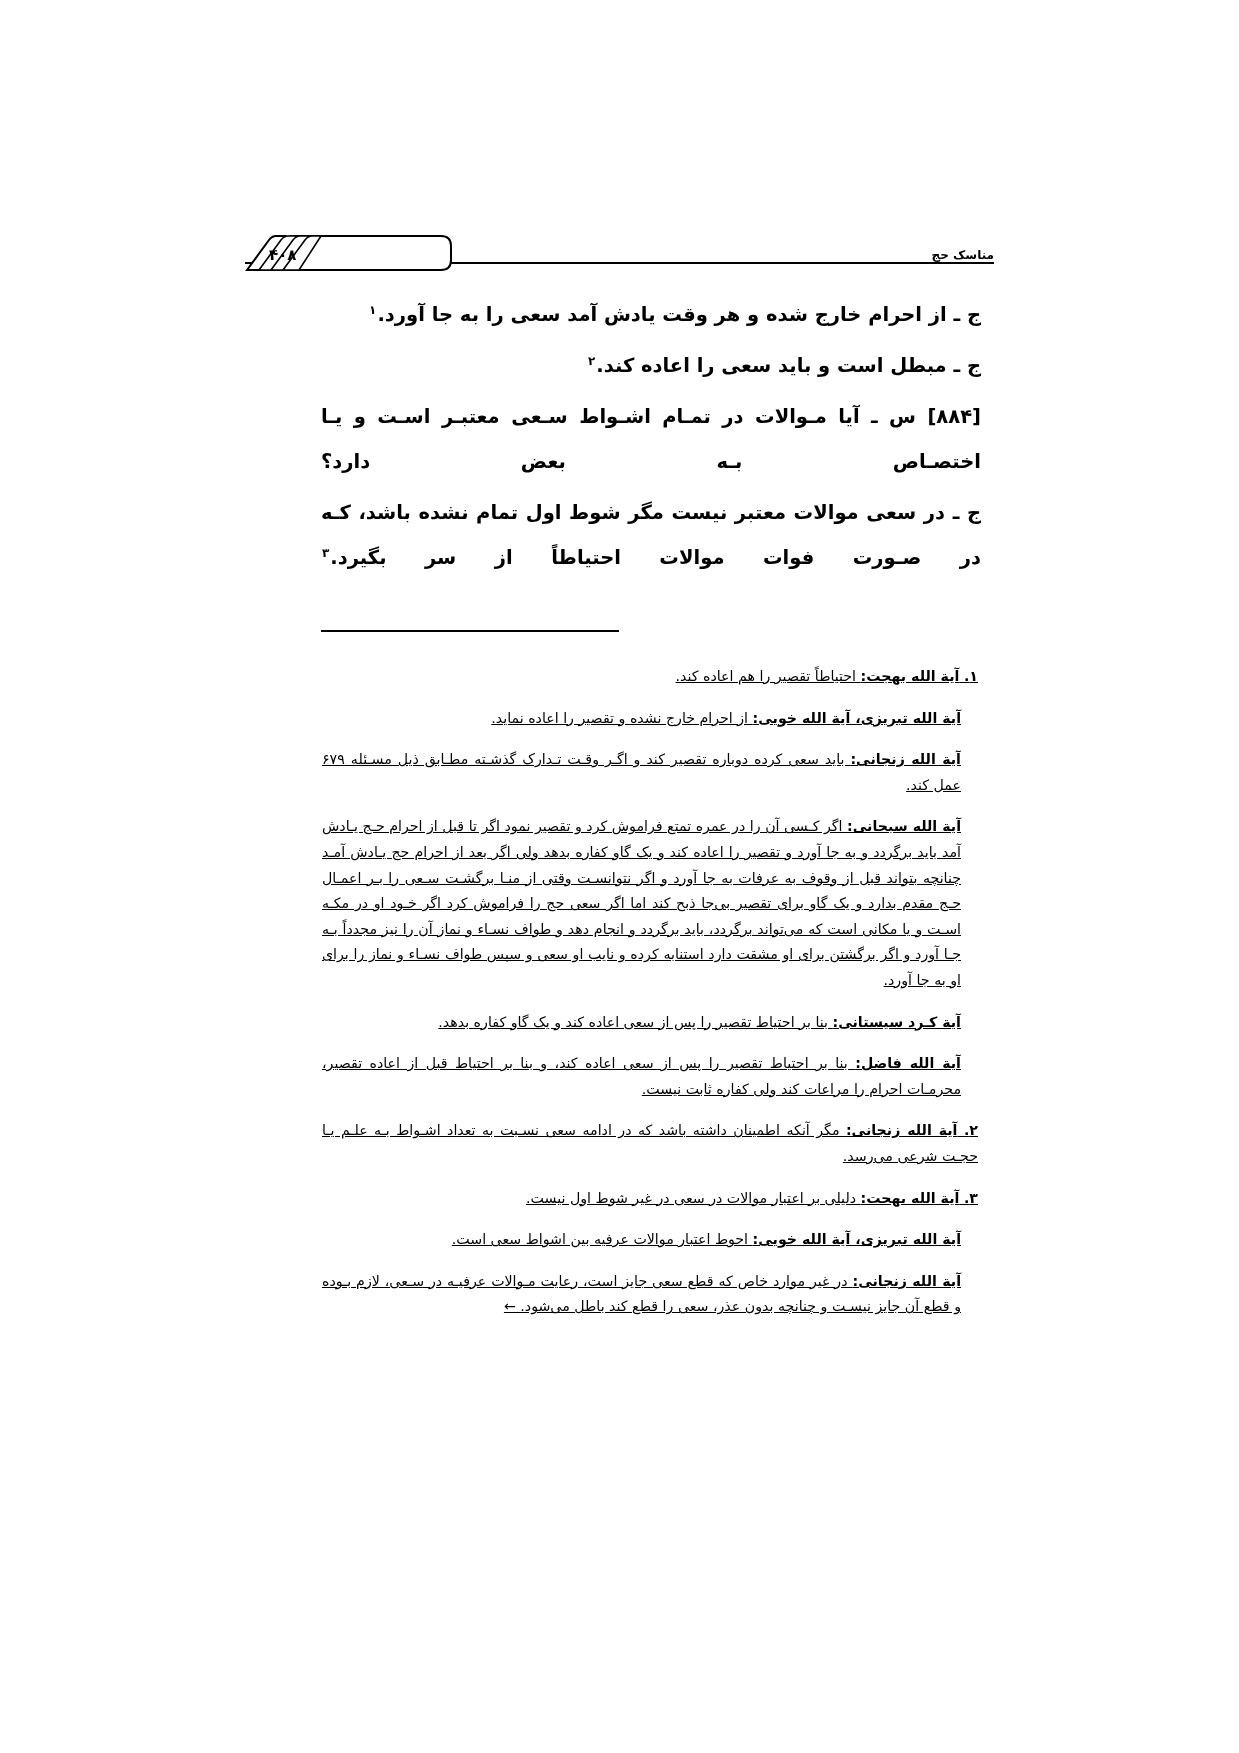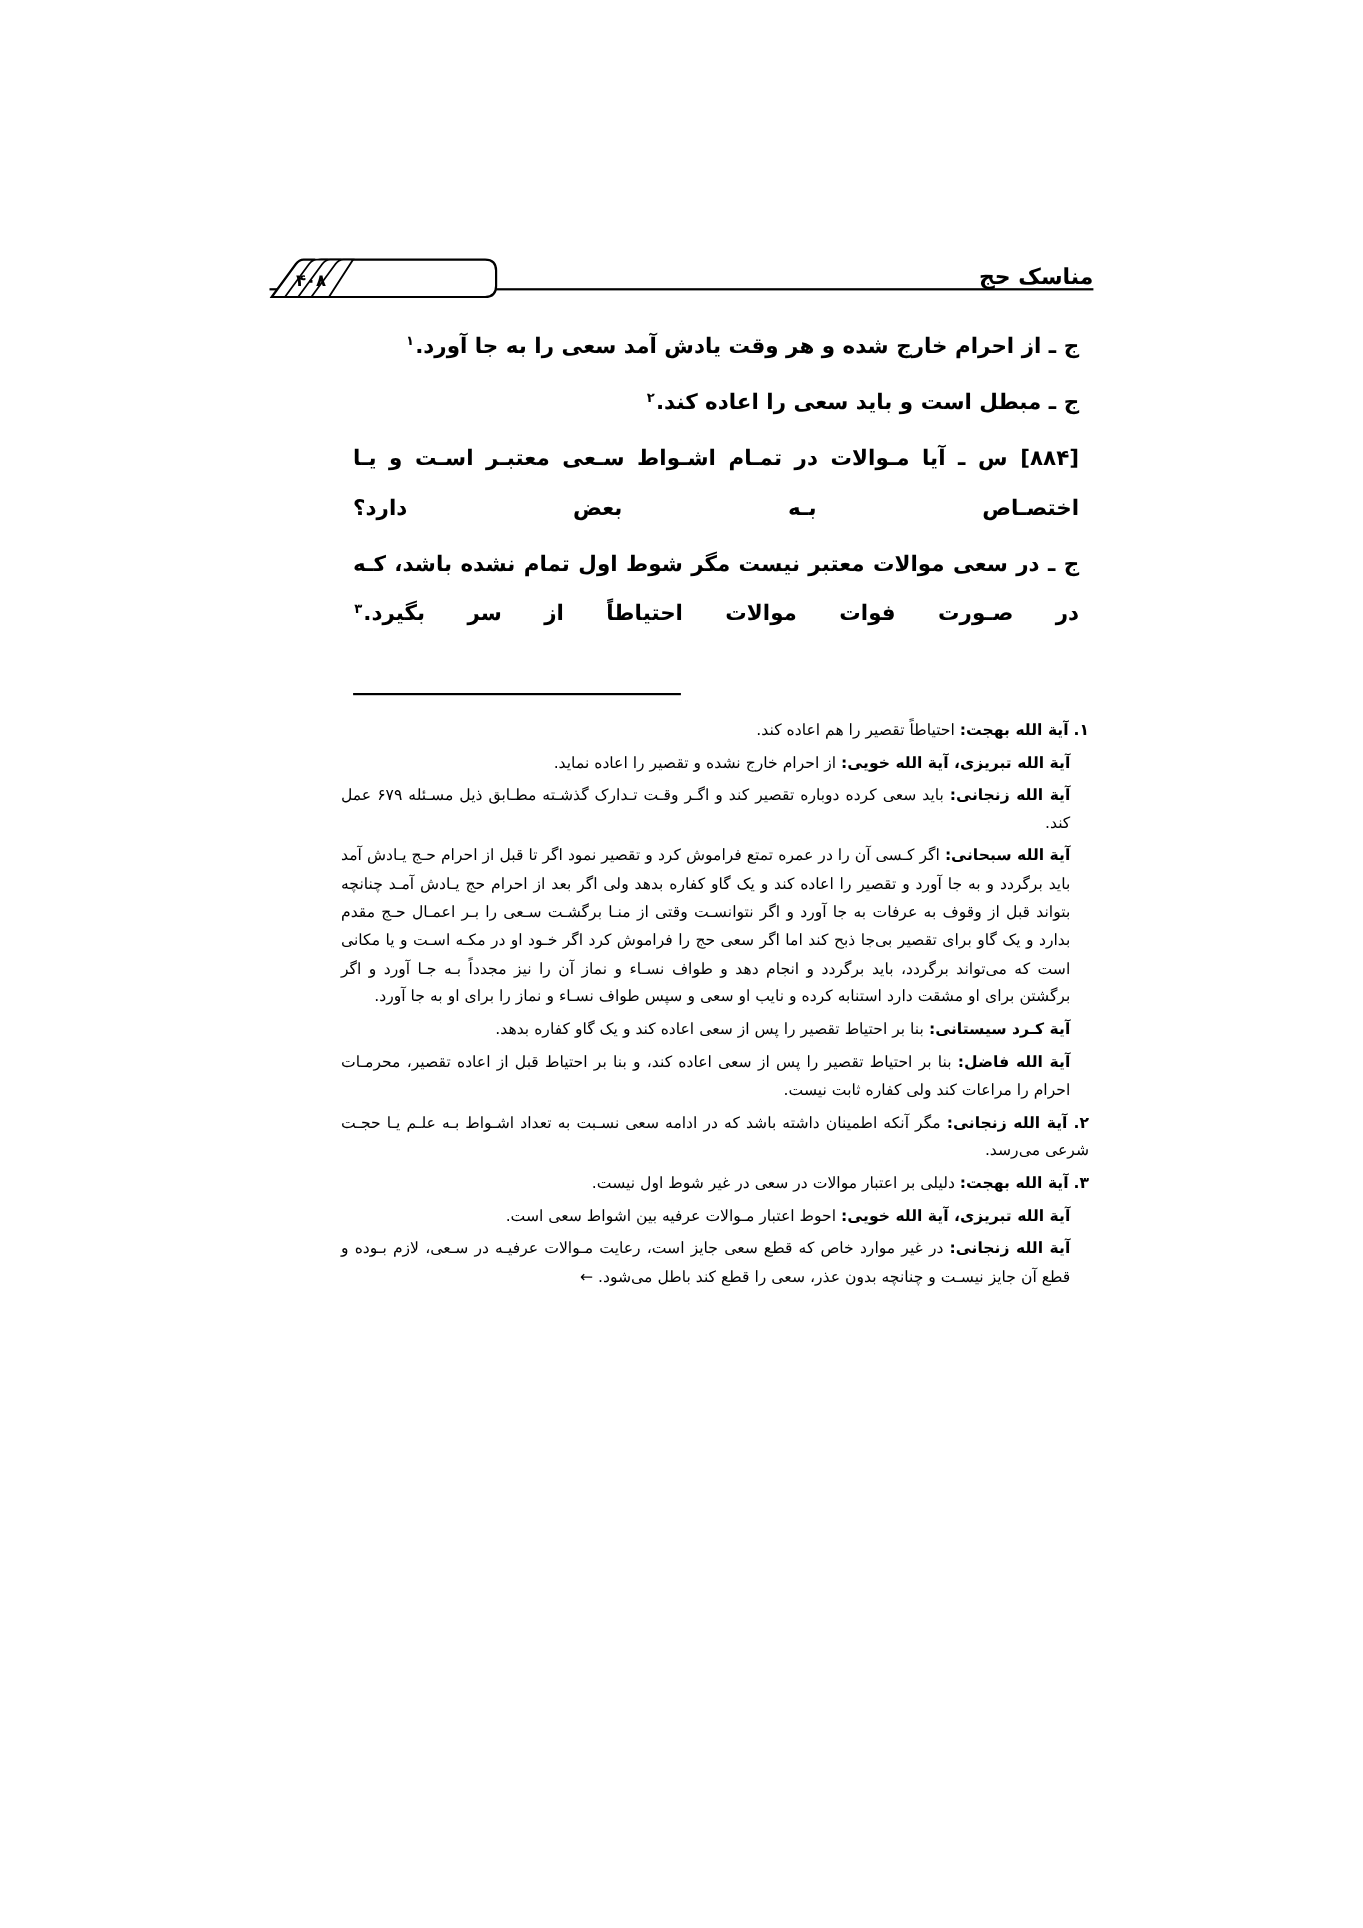--- a/index.html
+++ b/index.html
@@ -37,21 +37,21 @@
     bottom: 6px;
     right: 0;
     left: 0;
     height: 2px;
     background: #000;
   }
   .header-title {
     position: absolute;
     bottom: 9px;
     right: 0;
-    font-size: 20px;
+    font-size: 12px;
     font-weight: bold;
     line-height: 1;
     background: #fff;
     padding-left: 8px;
     white-space: nowrap;
   }
   .folio-wrap {
     position: absolute;
     bottom: -2px;
     left: 0;
@@ -111,23 +111,24 @@
     top: 648px;
     right: 245px;
     width: 688px;
     font-size: 14.2px;
     line-height: 25.6px;
     direction: rtl;
     text-align: justify;
   }
   .fn-item {
     display: block;
-    margin: 4px;
+    margin: 16px;
     padding: 0;
     text-align: justify;
+    text-decoration: underline;
   }
   .fn-marker {
     font-weight: bold;
   }
   .fn-authority {
     font-weight: bold;
   }
   .fn-indent {
     padding-right: 17px;
   }
@@ -191,21 +192,21 @@
     <div class="fn-item">
       <span class="fn-marker">۲.</span>
       <span class="fn-authority">آیة الله زنجانی:</span><span> مگر آنکه اطمینان داشته باشد که در ادامه سعی نسـبت به تعداد اشـواط بـه علـم یـا حجـت شرعی می‌رسد.</span>
     </div>
 
     <div class="fn-item">
       <span class="fn-marker">۳.</span>
       <span class="fn-authority">آیة الله بهجت:</span><span> دلیلی بر اعتبار موالات در سعی در غیر شوط اول نیست.</span>
     </div>
     <div class="fn-item fn-indent">
-      <span class="fn-authority">آیة الله تبریزی، آیة الله خویی:</span><span> احوط اعتبار مـوالات عرفیه بین اشواط سعی است.</span>
+      <span class="fn-authority">آیة الله تبریزی، آیة الله خویی:</span><span> احوط اعتبار موالات عرفیه بین اشواط سعی است.</span>
     </div>
     <div class="fn-item fn-indent">
       <span class="fn-authority">آیة الله زنجانی:</span><span> در غیر موارد خاص که قطع سعی جایز است، رعایت مـوالات عرفیـه در سـعی، لازم بـوده و قطع آن جایز نیسـت و چنانچه بدون عذر، سعی را قطع کند باطل می‌شود. ←</span>
     </div>
 
   </div>
 
 </div>
 
 </body></html>

